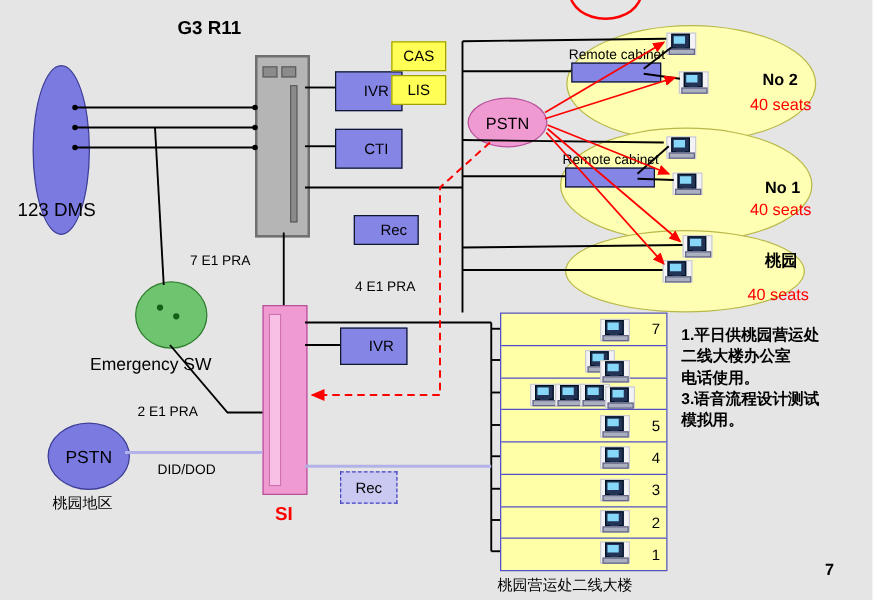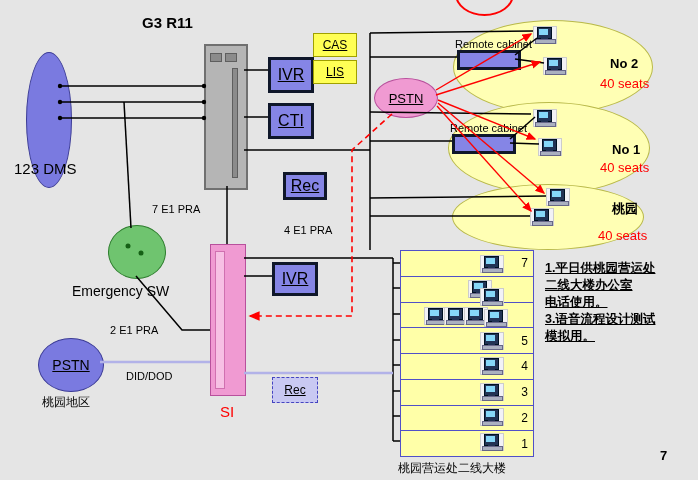--- a/index.html
+++ b/index.html
@@ -1,25 +1,25 @@
 <!DOCTYPE html>
 <html><head>
 <meta charset="utf-8">
 <style>
   html,body{margin:0;padding:0;background:#fff;}
   #stage{position:relative;width:698px;height:480px;background:#e5e5e5;
          font-family:"Liberation Sans","DejaVu Sans",sans-serif;overflow:hidden;}
-  .abs{position:absolute;text-decoration:underline;}
+  .abs{position:absolute;}
   .label{position:absolute;white-space:nowrap;color:#000;font-size:12px;}
   .title{font-size:15px;font-weight:bold;}
   .small{font-size:11px;}
   .ellipse{border-radius:50%;}
   .blue{background:#7a7ae0;border:1px solid #3c3c96;}
-  .bluebox{background:#8585e6;border:3px solid #0f172a;color:#000;
-           display:flex;align-items:center;justify-content:center;font-size:16px;}
+  .bluebox{background:#8585e6;border:1px solid #0f172a;color:#000;
+           display:flex;align-items:center;justify-content:center;font-size:12px;padding-left:12px;}
   .ybox{background:#ffff55;border:1px solid #a0a000;color:#000;
         display:flex;align-items:center;justify-content:center;font-size:12px;}
   .graybox{background:#b5b5b5;border:2px solid #707070;}
   .pinkbox{background:#f09ad2;border:1px solid #b8509c;}
   .ylw-ellipse{background:#ffffb4;border:1px solid #b9b94a;border-radius:50%;}
   .sitename{font-weight:bold;font-size:13px;color:#000;}
   .seats{font-weight:normal;font-size:13px;color:#ff0000;}
   .table{background:#ffffa8;border:1px solid #5050c8;display:flex;flex-direction:column;}
   .trow{position:relative;flex:1;border-bottom:1px solid #5050c8;}
   .trow:last-child{border-bottom:none;}
@@ -63,21 +63,21 @@
   <div class="label small" style="left:284px;top:224px">4 E1 PRA</div>
   <div class="label small" style="left:110px;top:324px">2 E1 PRA</div>
   <div class="label small" style="left:126px;top:370px">DID/DOD</div>
 
   <div class="abs ellipse" style="left:108px;top:225px;width:56px;height:52px;background:#6fc46f;border:1px solid #2e7d2e"></div>
   <div class="label" style="left:72px;top:283px;font-size:14px">Emergency SW</div>
 
   <div class="abs pinkbox" style="left:210px;top:244px;width:34px;height:150px">
     <div class="abs" style="left:4px;top:6px;width:8px;height:136px;background:#f7c0e4;border:1px solid #d070b0"></div>
   </div>
-  <div class="label" style="left:220px;top:403px;font-size:15px;font-weight:normal;color:#ff0000">SI</div>
+  <div class="label" style="left:220px;top:403px;font-size:15px;font-weight:bold;color:#ff0000">SI</div>
 
   <div class="abs bluebox" style="left:272px;top:262px;width:40px;height:28px">IVR</div>
   <div class="abs" style="left:272px;top:377px;width:44px;height:24px;background:#c9c9f2;border:1.5px dashed #4444c0;display:flex;align-items:center;justify-content:center;font-size:12px;color:#000">Rec</div>
 
   <div class="abs ellipse blue" style="left:38px;top:338px;width:64px;height:52px;display:flex;align-items:center;justify-content:center;font-size:14px;color:#000">PSTN</div>
   <div class="label" style="left:42px;top:394px">桃园地区</div>
 
   <div class="abs ylw-ellipse" style="left:453px;top:20px;width:198px;height:92px"></div>
   <div class="label small" style="left:455px;top:38px">Remote cabinet</div>
   <div class="abs bluebox" style="left:457px;top:50px;width:58px;height:14px"></div>

